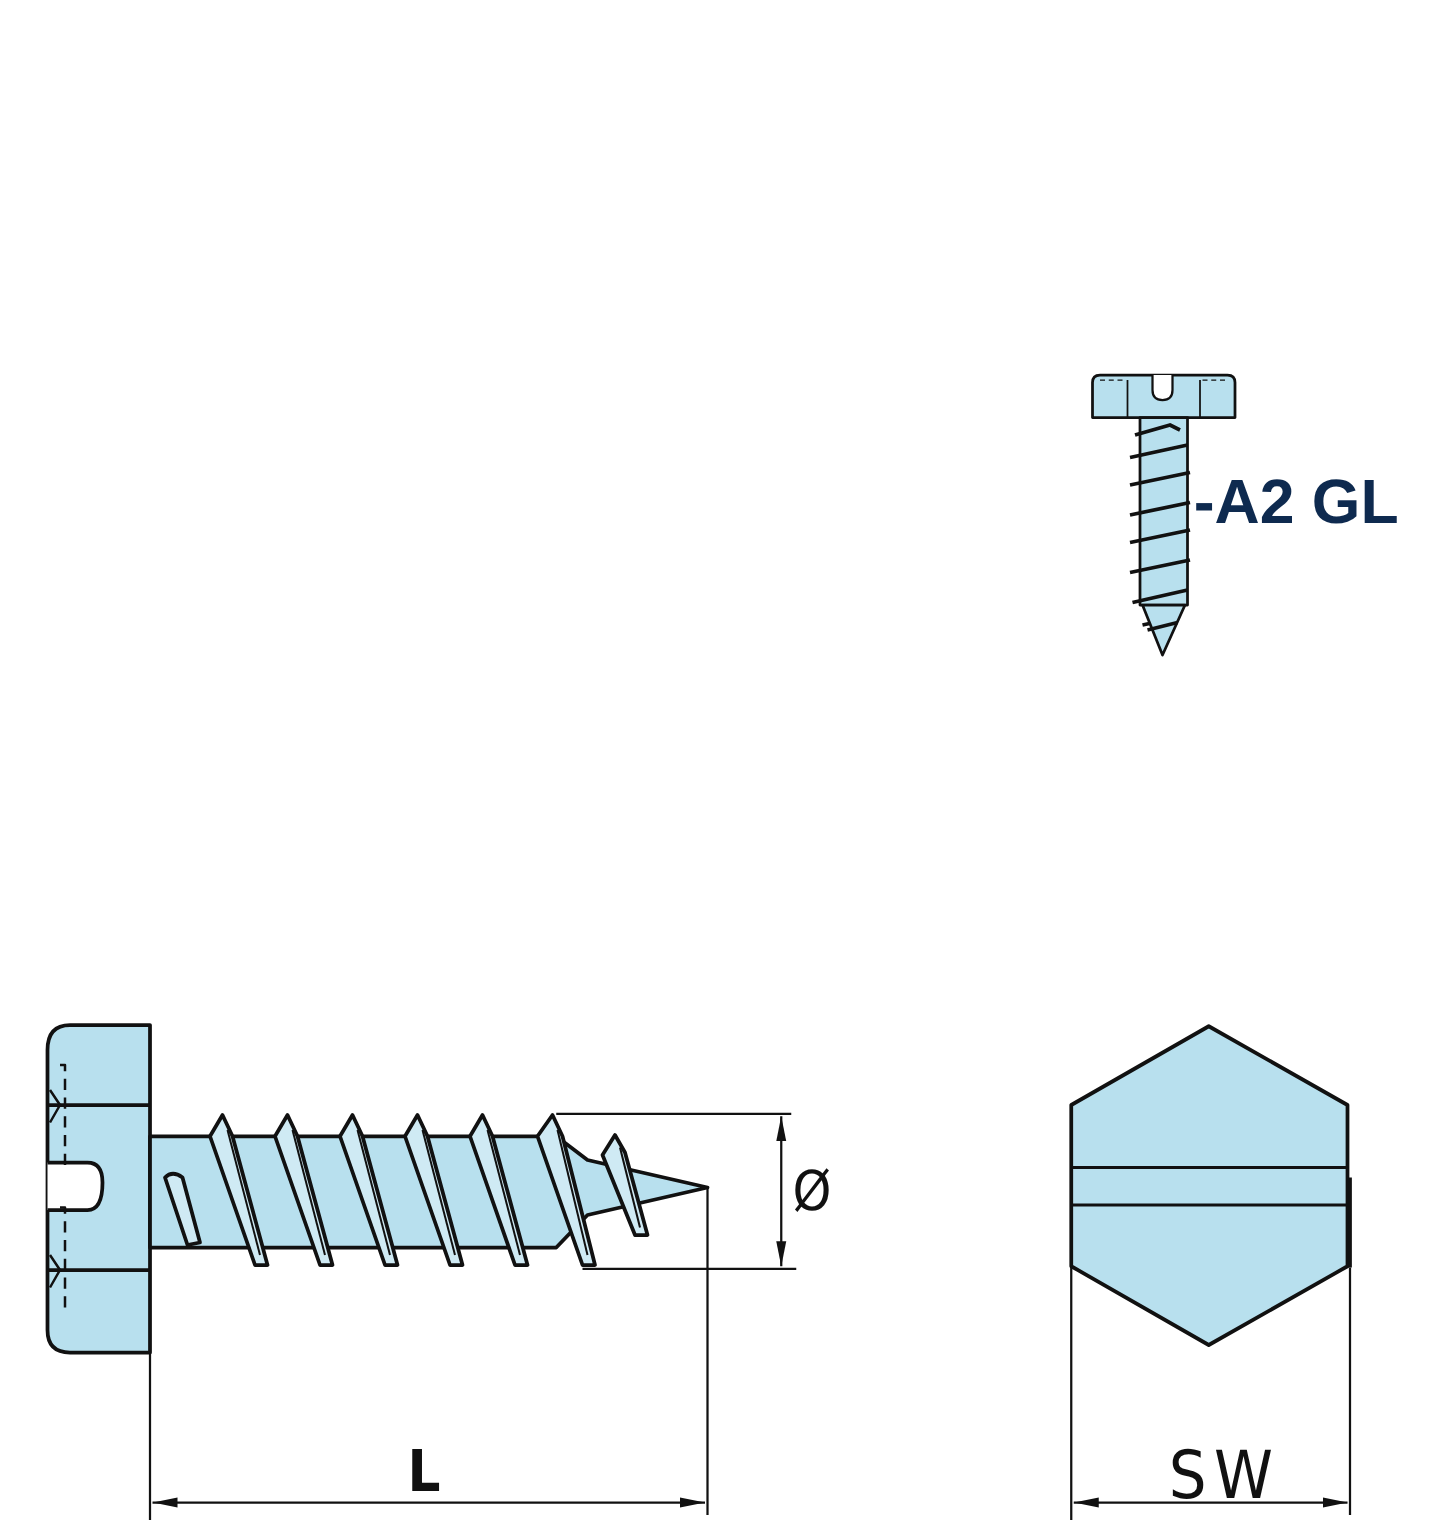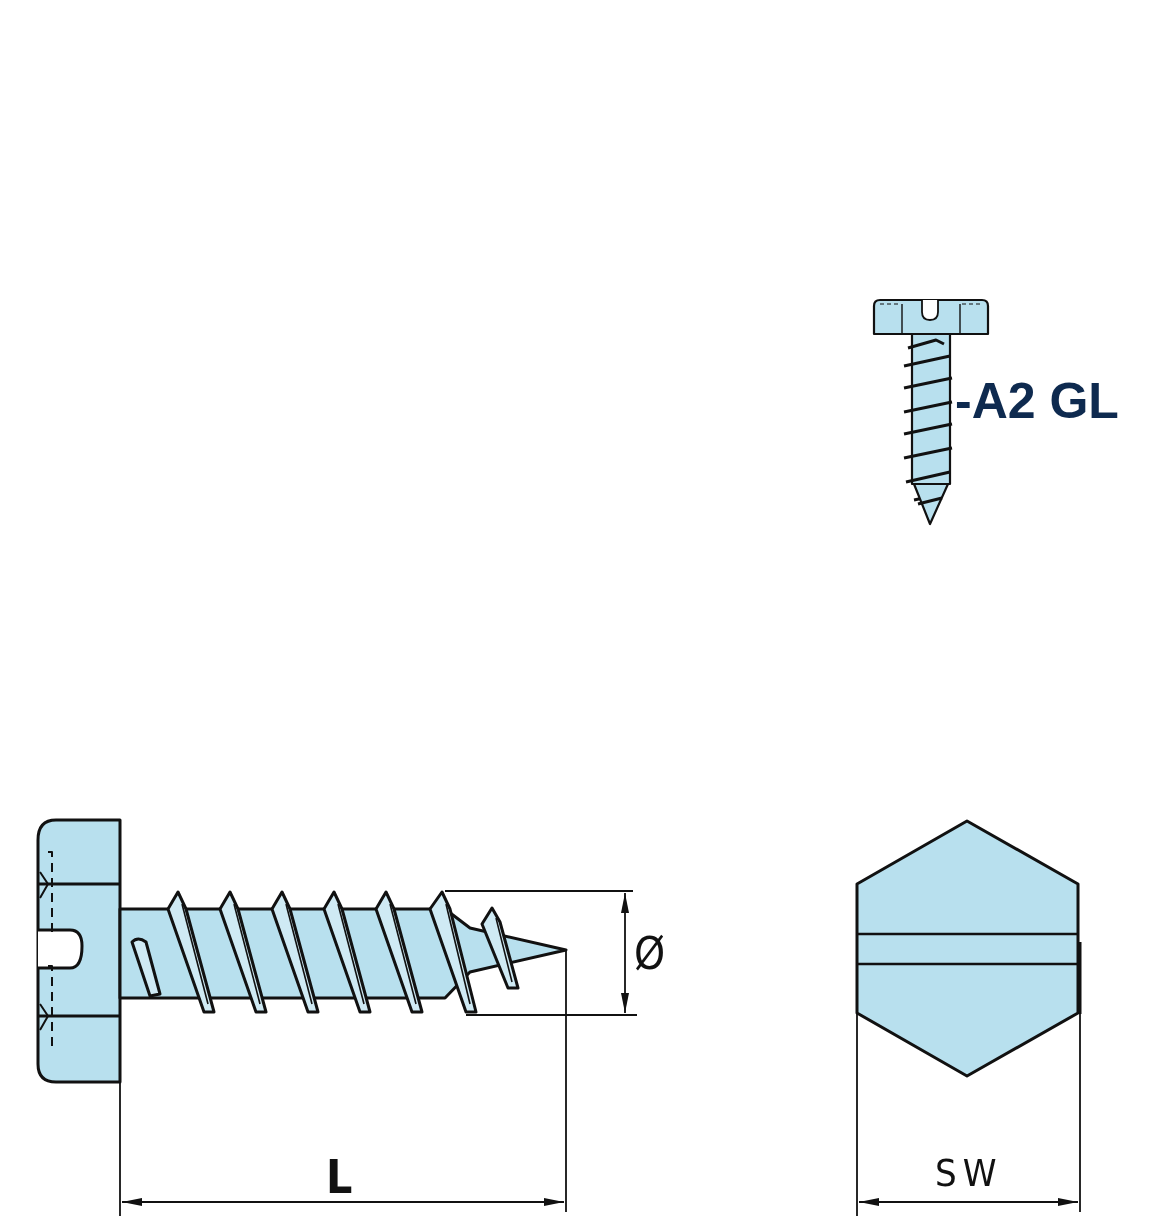--- a/index.html
+++ b/index.html
@@ -9,21 +9,21 @@
     position: absolute; left: 955px; top: 362px;
     font-family: "Liberation Sans", sans-serif; font-weight: 700;
     font-size: 50px; color: #0e2a4f; letter-spacing: 0px; line-height: 1;
   }
   .dim {
     position: absolute; font-family: "DejaVu Sans Condensed", "DejaVu Sans", sans-serif;
     color: #111; line-height: 1;
   }
   .dim-L { left: 326px; top: 1140px; font-size: 46px; font-weight: 700; }
   .dim-d { left: 634px; top: 918px; font-size: 44px; }
-  .dim-sw { left: 935px; top: 1140px; font-size: 38px; letter-spacing: 6px; }
+  .dim-sw { left: 935px; top: 1140px; font-size: 53px; letter-spacing: 6px; }
 </style>
 </head>
 <body>
 
 <div id="stage">
   <svg width="1160" height="1231" viewBox="0 0 1160 1231" xmlns="http://www.w3.org/2000/svg">
     <defs>
       <marker id="arr" viewBox="0 0 20 10" refX="20" refY="5" markerWidth="20" markerHeight="10" orient="auto-start-reverse" markerUnits="userSpaceOnUse">
         <path d="M0,1 L20,5 L0,9 Z" fill="#111"></path>
       </marker>

